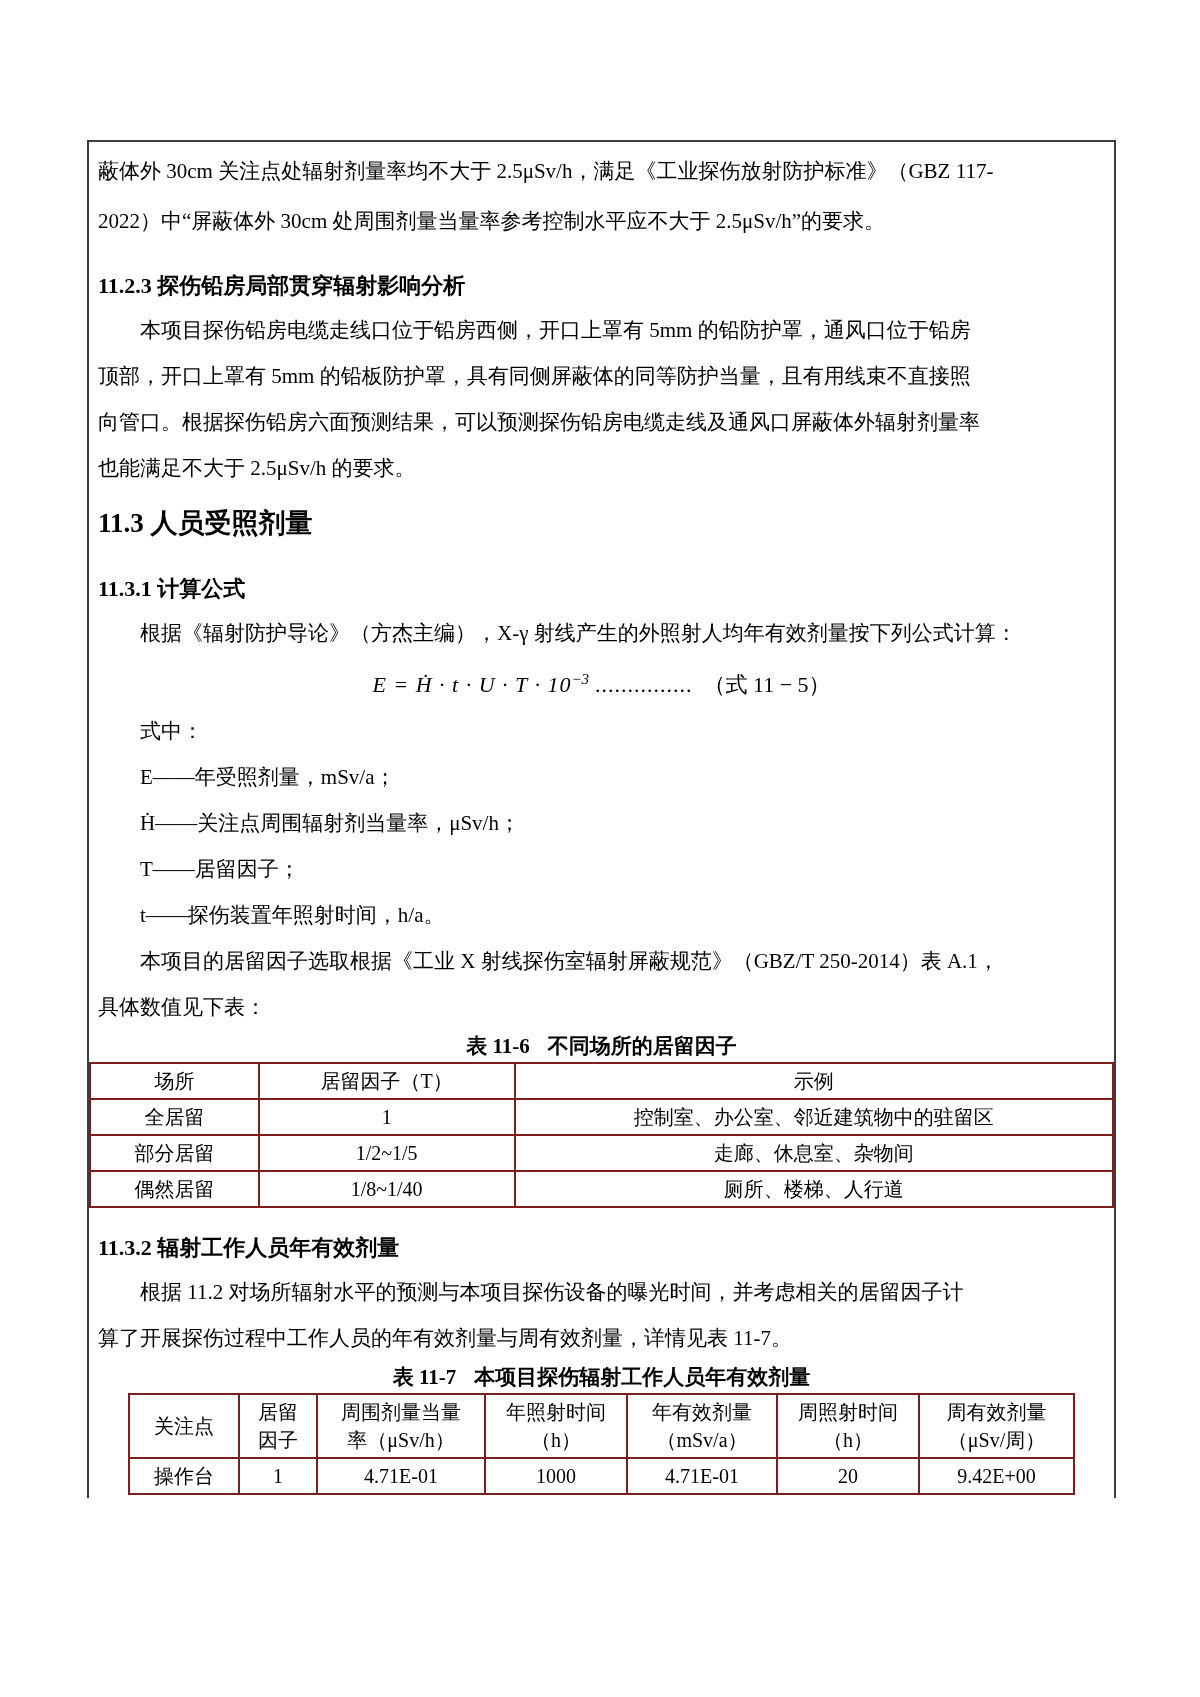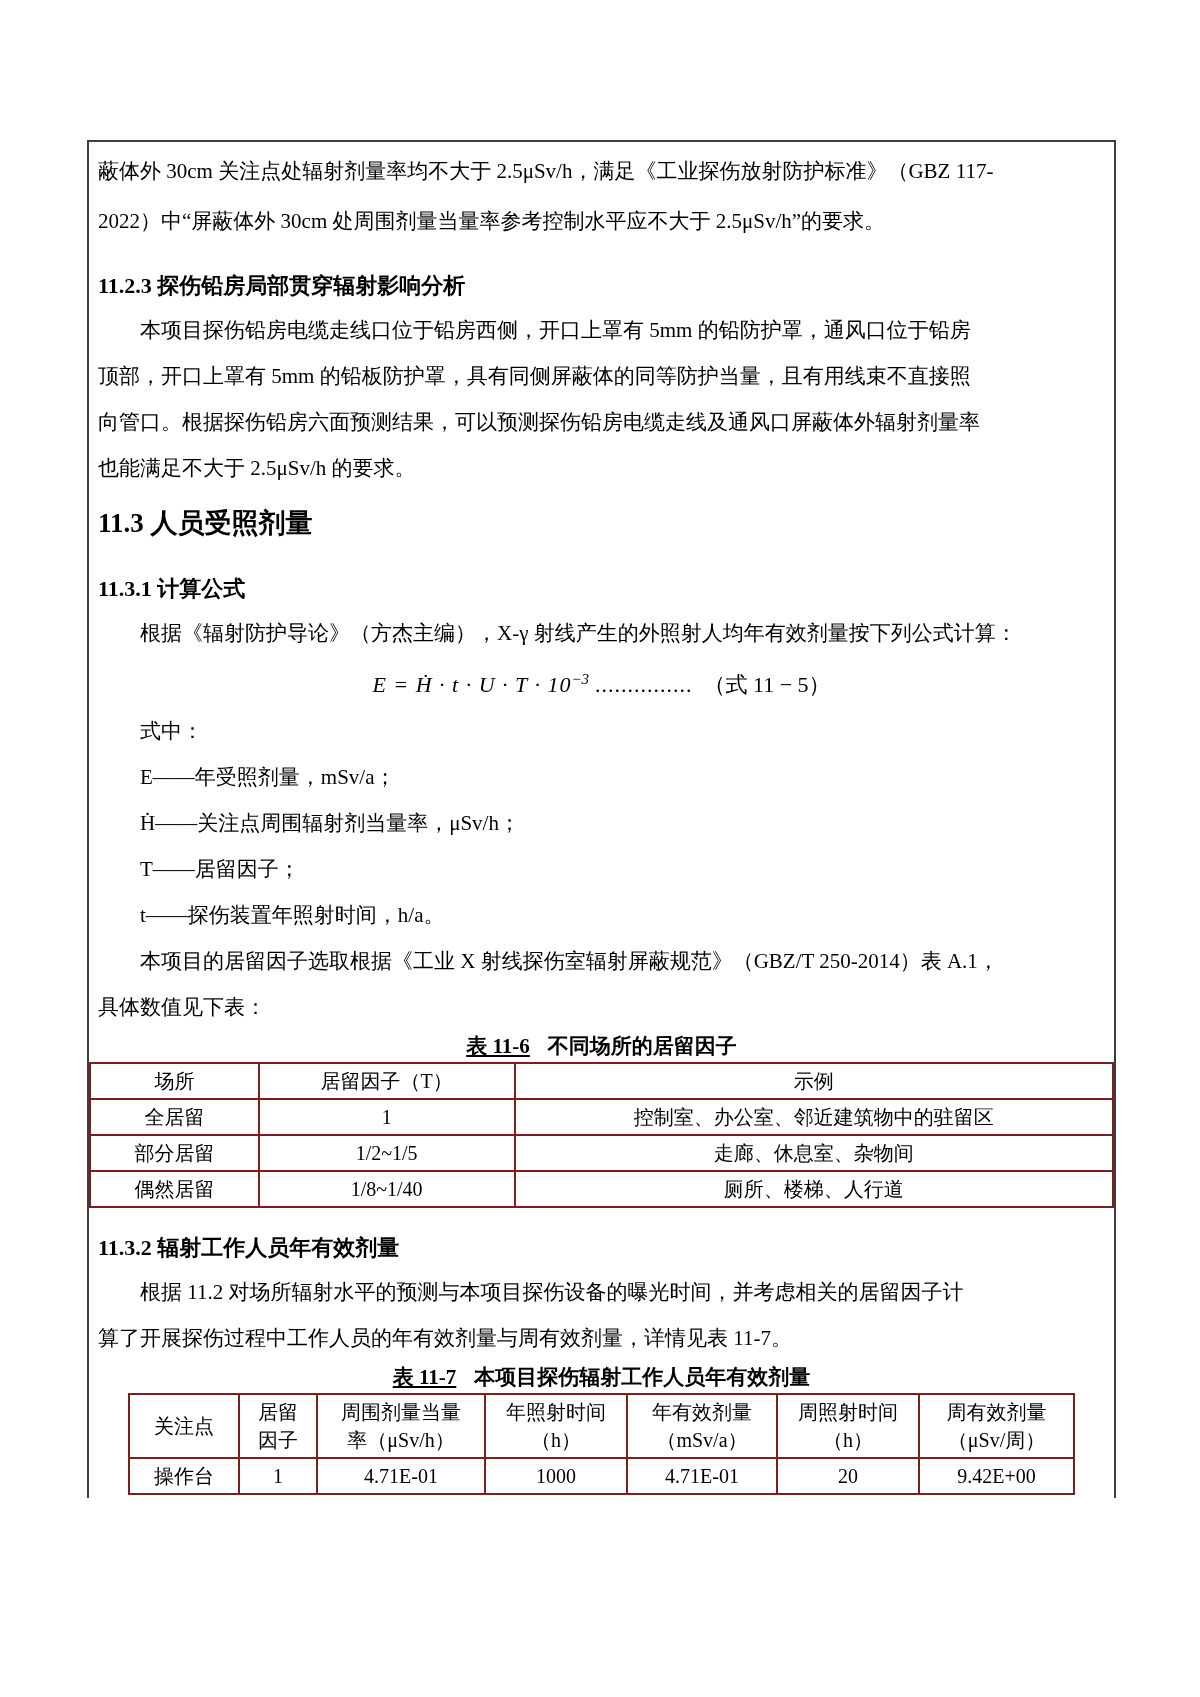--- a/index.html
+++ b/index.html
@@ -58,21 +58,21 @@
   .formula sup { font-style: italic; font-size: 15px; }
   .f-dots { letter-spacing: 1px; margin-left: 6px; }
   .f-label { margin-left: 11px; }
   .caption {
     text-align: center;
     font-weight: bold;
     font-size: 21px;
     line-height: 32px;
     white-space: nowrap;
   }
-  .caption .cap-no { margin-right: 18px; text-decoration: underline; }
+  .caption .cap-no { margin-right: 18px; }
   table {
     border-collapse: collapse;
     table-layout: fixed;
   }
   td {
     border: 2px solid #7f1d1d;
     text-align: center;
     vertical-align: middle;
     font-size: 20px;
     padding: 0 2px;

